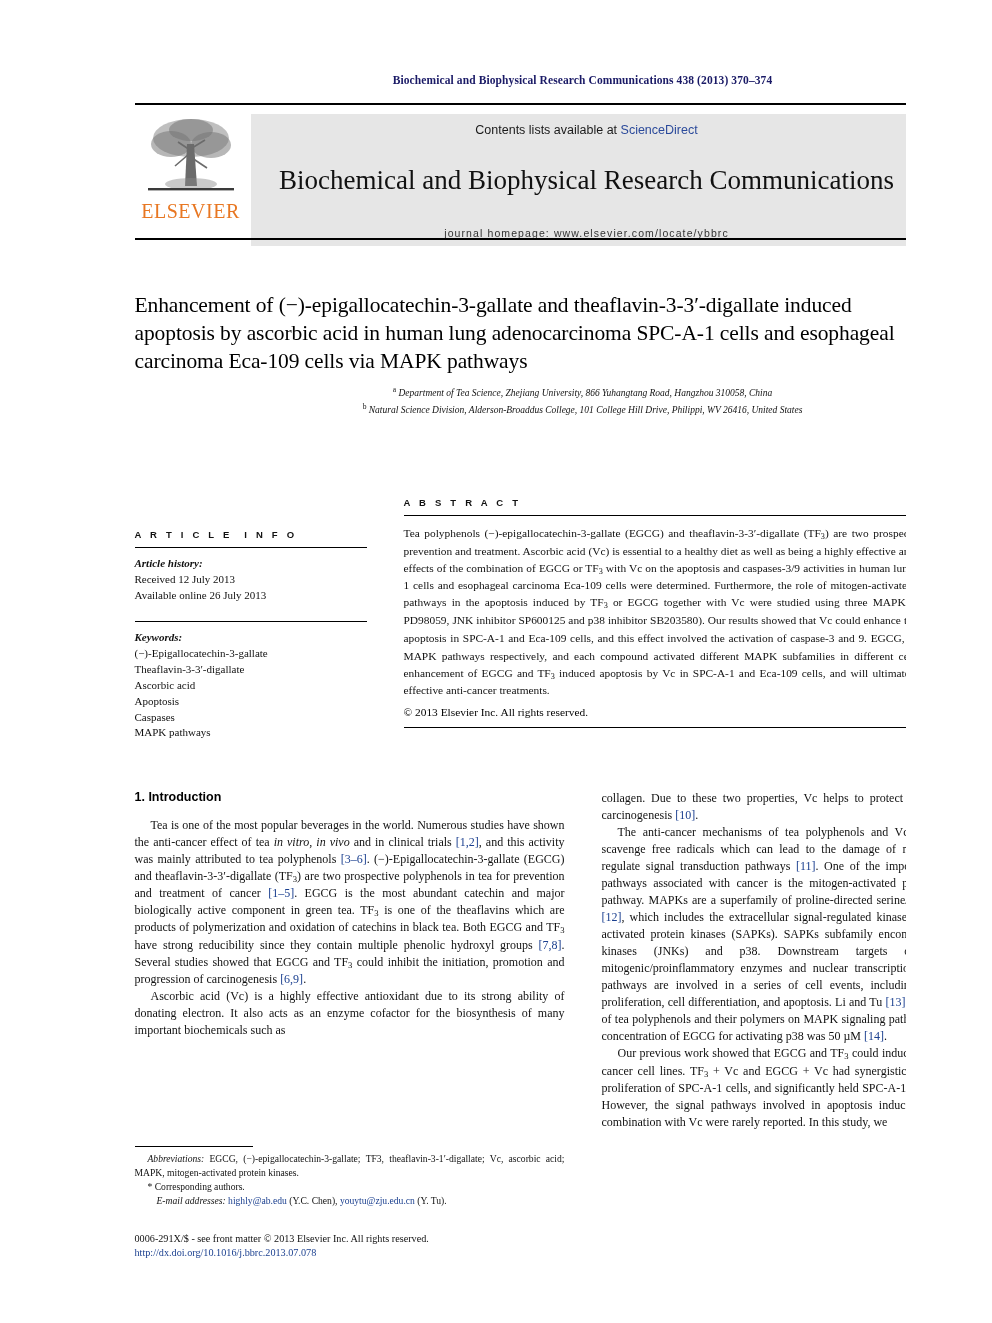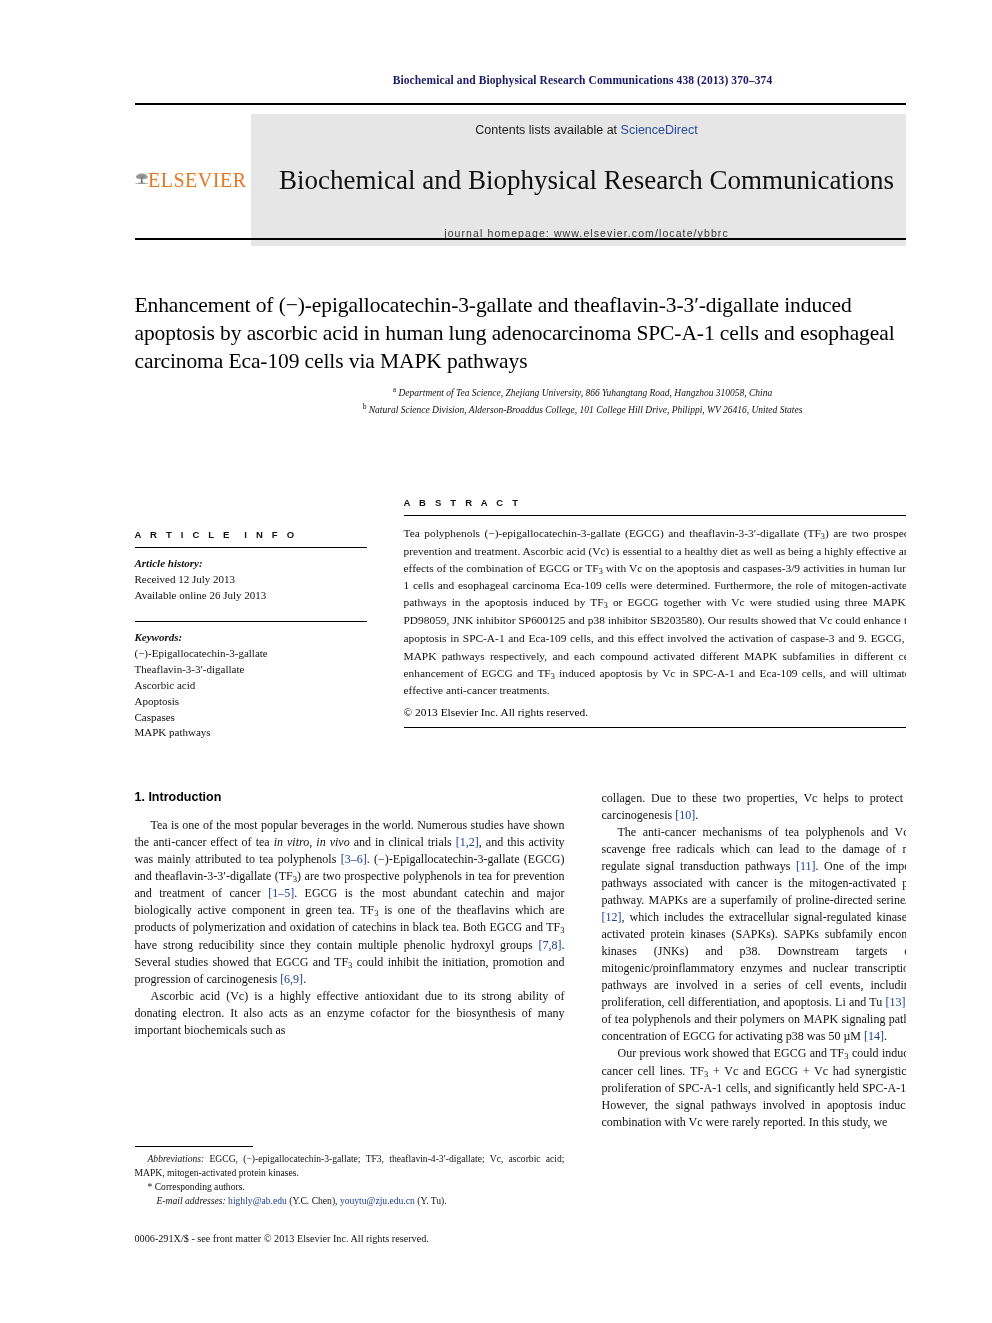--- a/index.html
+++ b/index.html
@@ -43,21 +43,21 @@
     width: 896px;
     border-top: 2.5px solid #000;
     padding-top: 9px;
     display: flex;
     align-items: stretch;
   }
   .elsevier-block {
     width: 112px;
     flex: 0 0 112px;
     display: flex;
-    flex-direction: row;
+    flex-direction: column;
     align-items: center;
     justify-content: flex-start;
     padding-bottom: 2px;
   }
   .tree-svg { display: block; }
   .elsevier-word {
     font-family: "Liberation Serif", serif;
     font-size: 20px;
     letter-spacing: 0.5px;
     color: #E87722;
@@ -504,29 +504,30 @@
       <p class="para">
         Our previous work showed that EGCG and TF<sub>3</sub> could induce the apoptosis of several cancer cell lines. TF<sub>3</sub> + Vc and EGCG + Vc had synergistic inhibitory effects on the proliferation of SPC-A-1 cells, and significantly held SPC-A-1 cells in G0/G1 phase <span class="ref">[6]</span>. However, the signal pathways involved in apoptosis induced by TF<sub>3</sub> or EGCG in combination with Vc were rarely reported. In this study, we
       </p>
     </div>
   </div>
 
   <div class="footnote">
     <div class="fn-rule"></div>
     <div class="fn-text fn-line">
       <span class="it">Abbreviations:</span>
-      <span>EGCG, (−)-epigallocatechin-3-gallate; TF3, theaflavin-4-3′-digallate; Vc, ascorbic acid; MAPK, mitogen-activated protein kinases.</span>
+      <span>EGCG, (−)-epigallocatechin-3-gallate; TF3, theaflavin-3-1′-digallate; Vc, ascorbic acid; MAPK, mitogen-activated protein kinases.</span>
     </div>
     <div class="fn-text fn-corr">* Corresponding authors.</div>
     <div class="fn-text fn-email">
       <span class="it">E-mail addresses:</span>
       <span class="link">highly@ab.edu</span>
       <span>(Y.C. Chen),</span>
       <span class="link">youytu@zju.edu.cn</span>
       <span>(Y. Tu).</span>
     </div>
   </div>
 
   <div class="issn-block">
     <div>0006-291X/$ - see front matter © 2013 Elsevier Inc. All rights reserved.</div>
+    <div class="doi">http://dx.doi.org/10.1016/j.bbrc.2013.07.078</div>
   </div>
 
 </div>
 
 </body></html>

